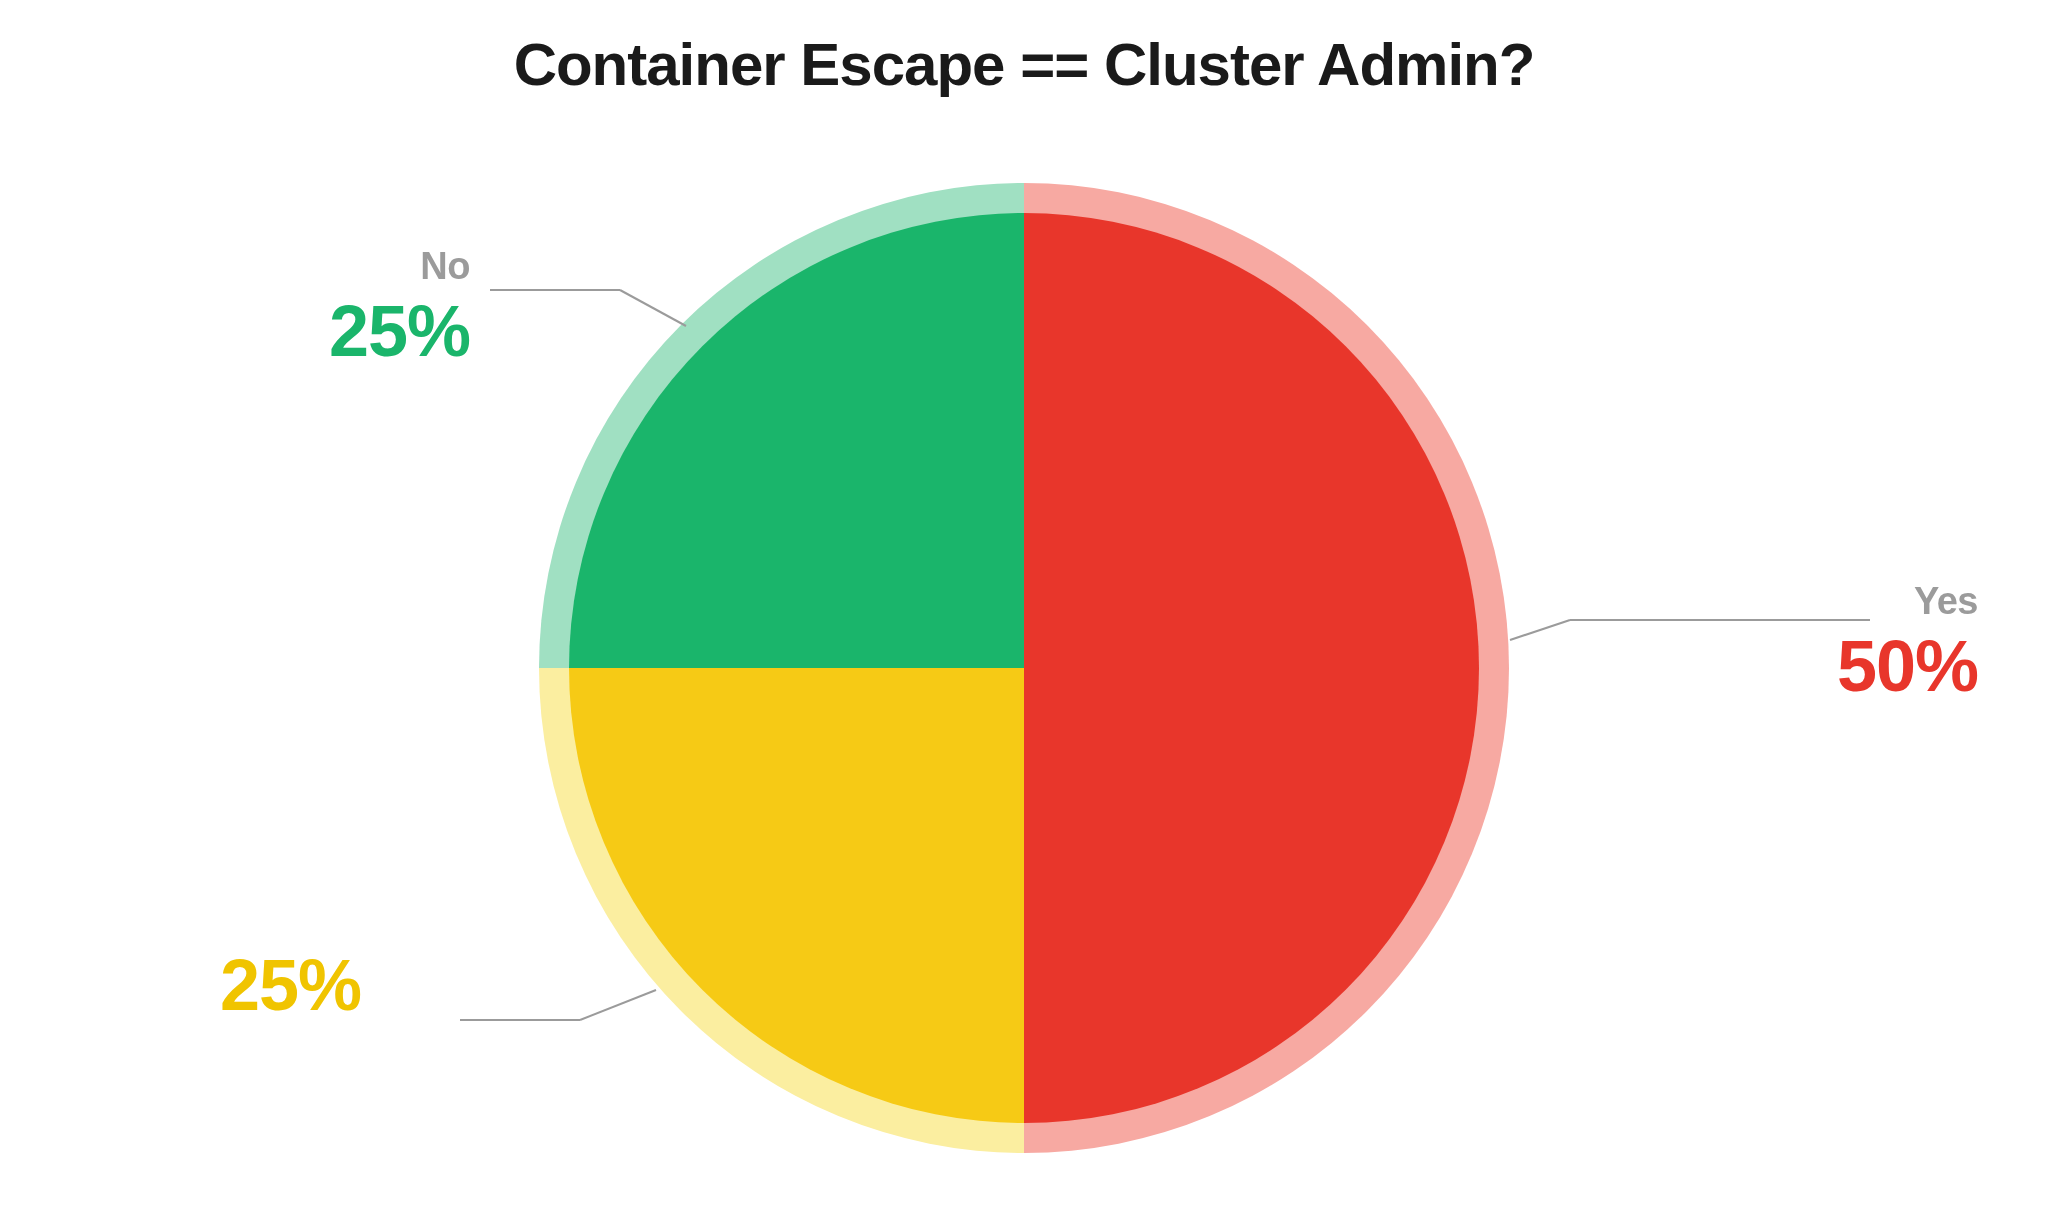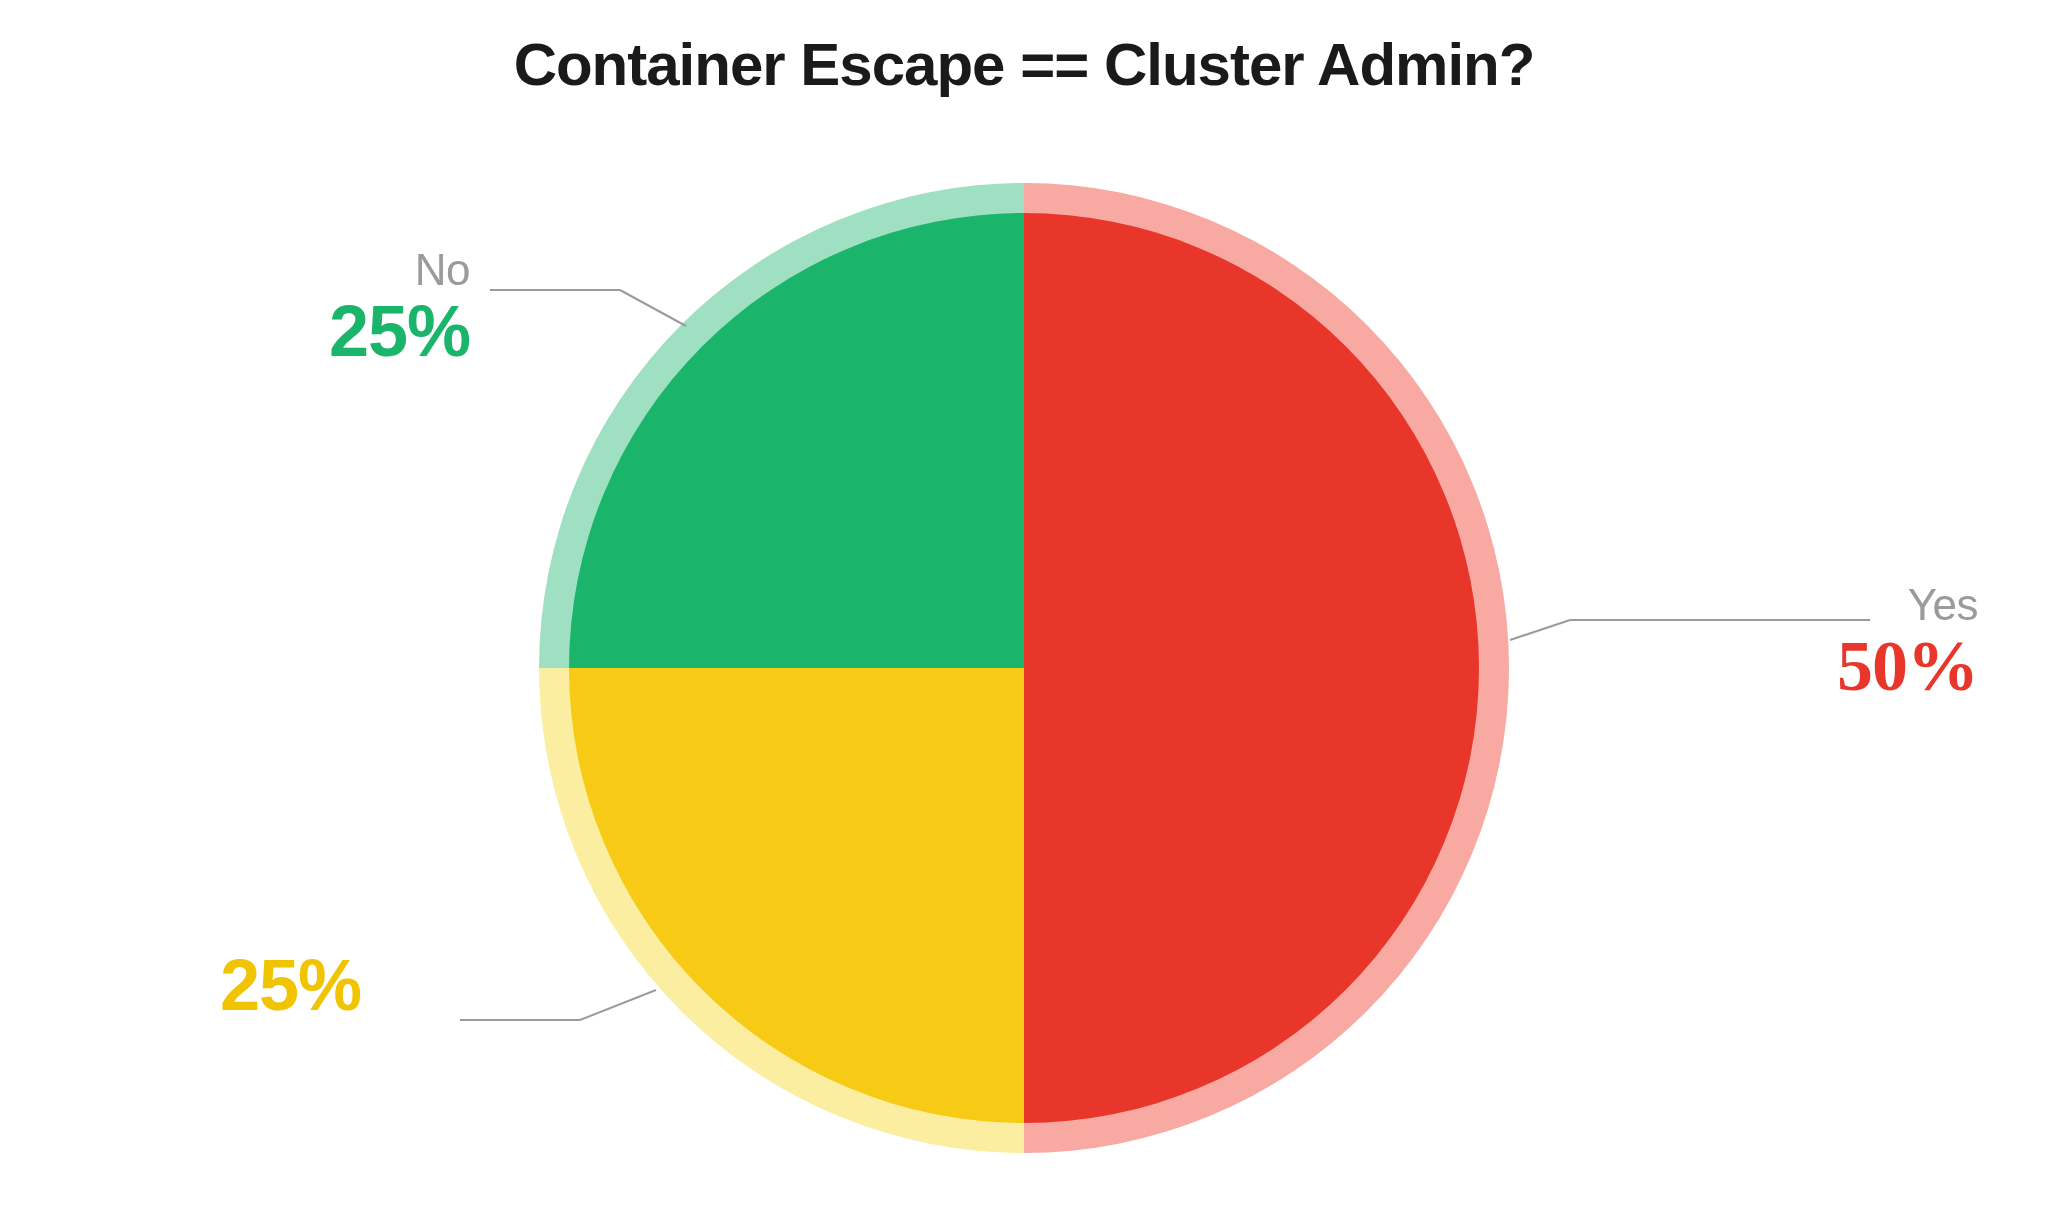--- a/index.html
+++ b/index.html
@@ -29,35 +29,35 @@
   }
   .pie-wrap {
     position: absolute;
     left: 50%;
     top: 55%;
     transform: translate(-50%, -50%);
   }
   .callout-label {
     position: absolute;
     color: #9b9b9b;
-    font-weight: 400;
-    font-size: 44px;
+    font-weight: 700;
+    font-size: 38px;
     white-space: nowrap;
     letter-spacing: -0.5px;
   }
   .callout-value {
     position: absolute;
     font-weight: 900;
     font-size: 72px;
     white-space: nowrap;
     letter-spacing: -1px;
   }
   
   .lbl-yes   { right: 70px; top: 580px; text-align: center; }
-  .val-yes   { right: 70px; top: 625px; color: #e8362b; font-family: Liberation Serif, serif; }
+  .val-yes   { right: 70px; top: 625px; color: #e8362b; }
   
   .lbl-no    { left: 300px; top: 245px; text-align: right; width: 170px; }
   .val-no    { left: 280px; top: 290px; color: #1ab56b; text-align: right; width: 190px;}
   
   .lbl-sp    { left: 60px; top: 900px; }
   .val-sp    { left: 220px; top: 944px; color: #f0c400; }
   svg.leader {
     position: absolute;
     top: 0;
     left: 0;

